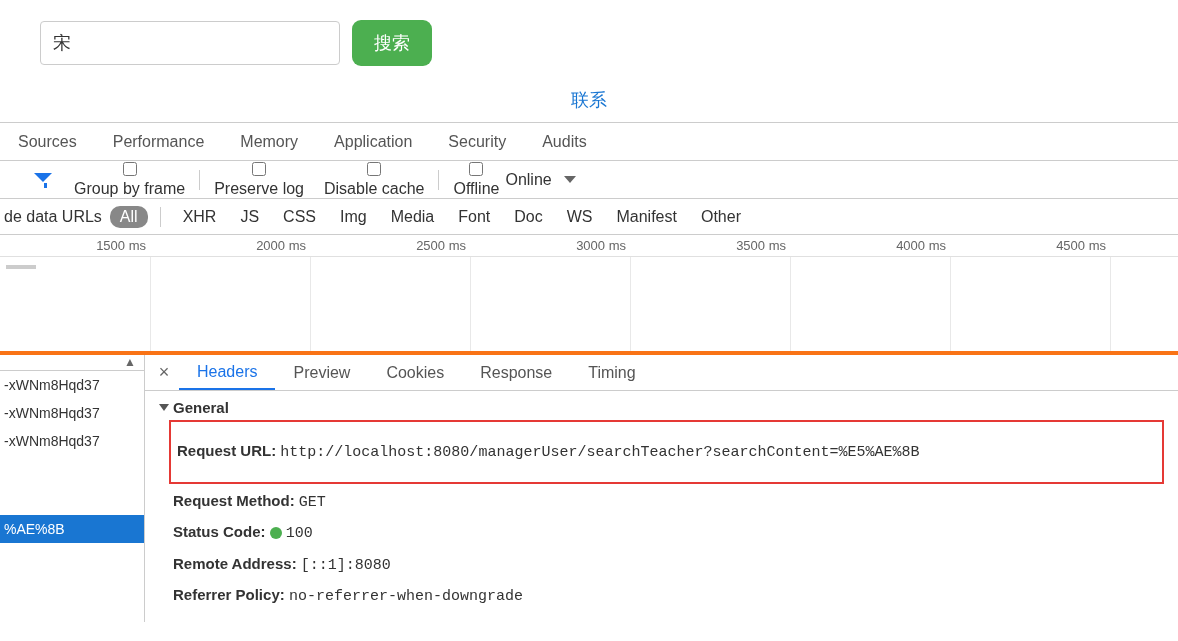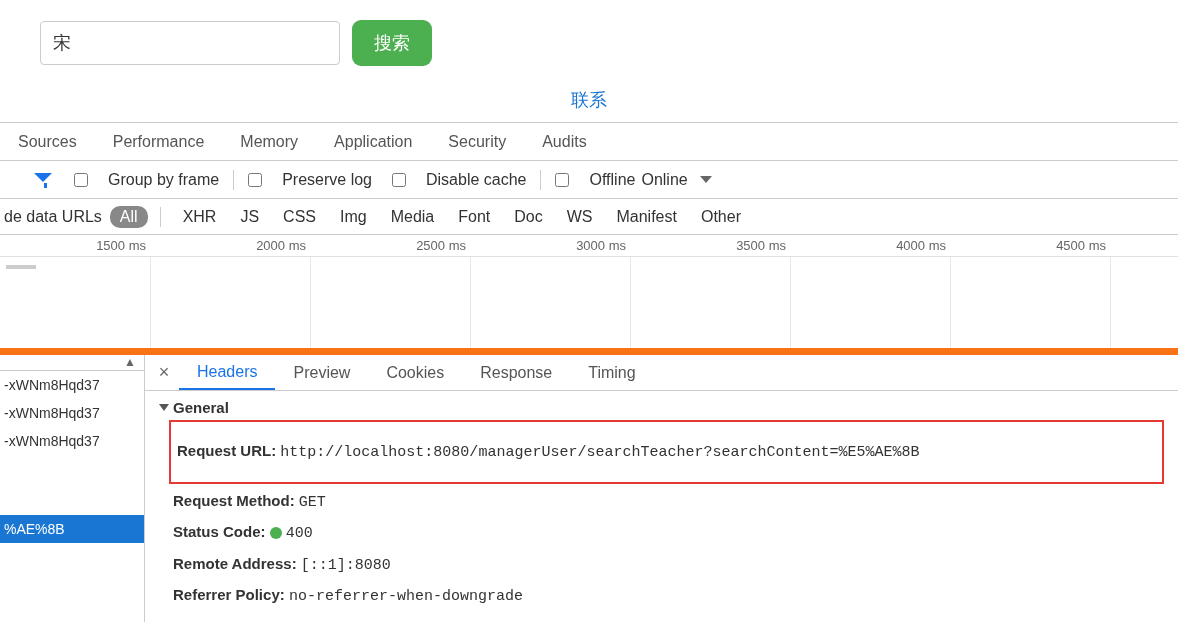--- a/index.html
+++ b/index.html
@@ -16,31 +16,31 @@
     .main-tabs { display: flex; align-items: center; height: 38px; border-bottom: 1px solid #ccc; font-size: 16px; color: #555; }
     .main-tab { padding: 0 18px; height: 100%; display: flex; align-items: center; cursor: pointer; }
     .main-tab.active { color: #1a73e8; border-bottom: 2px solid #1a73e8; }
     
     .toolbar { display: flex; align-items: center; height: 38px; border-bottom: 1px solid #ccc; padding: 0 8px; font-size: 16px; color: #333; gap: 6px; }
     .filter-icon { width: 22px; height: 14px; display: inline-block; }
     .filter-icon::before { content: ""; display: block; width: 0; height: 0; border-left: 9px solid transparent; border-right: 9px solid transparent; border-top: 9px solid #1a73e8; margin-bottom: 1px; }
     .filter-icon::after { content: ""; display: block; width: 3px; height: 5px; background: #1a73e8; margin: 0 auto; }
     .checkbox { width: 14px; height: 14px; cursor: pointer; }
     .toolbar-sep { width: 1px; height: 20px; background: #ccc; margin: 0 8px; }
-    .toolbar label { display: flex; align-items: center; gap: 20px; cursor: pointer; }
+    .toolbar label { display: flex; align-items: center; gap: 4px; cursor: pointer; flex-direction: column; }
     .online-select { display: flex; align-items: center; gap: 12px; padding-right: 12px; }
     .dropdown-arrow { width: 0; height: 0; border-left: 6px solid transparent; border-right: 6px solid transparent; border-top: 7px solid #666; cursor: pointer; }
     
     .filter-row { display: flex; align-items: center; height: 36px; border-bottom: 1px solid #ccc; padding: 0 4px; font-size: 16px; color: #333; gap: 4px; }
     .filter-label { margin-right: 4px; }
     .filter-pill { padding: 2px 10px; cursor: pointer; border-radius: 10px; }
     .filter-pill.active { background: #888; color: #fff; }
     .filter-sep { width: 1px; height: 20px; background: #ccc; margin: 0 8px; }
     
-    .timeline { position: relative; height: 120px; border-bottom: 7px solid #f97316; }
+    .timeline { position: relative; height: 120px; border-bottom: 4px solid #f97316; }
     .timeline-header { position: relative; height: 22px; border-bottom: 1px solid #e0e0e0; font-size: 13px; color: #666; }
     .timeline-tick { position: absolute; top: 3px; text-align: right; transform: translateX(-100%); padding-right: 4px; }
     .timeline-line { position: absolute; top: 22px; bottom: 0; width: 1px; background: #e8e8e8; }
     .timeline-bar { position: absolute; left: 6px; top: 30px; width: 30px; height: 4px; background: #ccc; }
     
     .bottom { display: flex; }
     .left-panel { width: 145px; border-right: 1px solid #ccc; font-size: 14px; color: #333; }
     .left-handle { height: 16px; border-bottom: 1px solid #ccc; text-align: right; padding-right: 8px; color: #666; font-size: 12px; cursor: pointer; }
     .left-list { overflow: hidden; }
     .left-item { padding: 6px 4px; white-space: nowrap; cursor: pointer; overflow: hidden; }
@@ -180,21 +180,21 @@
             <b>Request URL:</b>
             <span class="mono">http://localhost:8080/managerUser/searchTeacher?searchContent=%E5%AE%8B</span>
           </div>
         </div>
         <div class="kv">
           <b>Request Method:</b>
           <span class="mono">GET</span>
         </div>
         <div class="kv">
           <b>Status Code:</b>
-          <span class="status-dot"></span><span class="mono">400</span>
+          <span class="status-dot"></span><span class="mono">100</span>
         </div>
         <div class="kv">
           <b>Remote Address:</b>
           <span class="mono">[::1]:8080</span>
         </div>
         <div class="kv">
           <b>Referrer Policy:</b>
           <span class="mono">no-referrer-when-downgrade</span>
         </div>
       </div>

